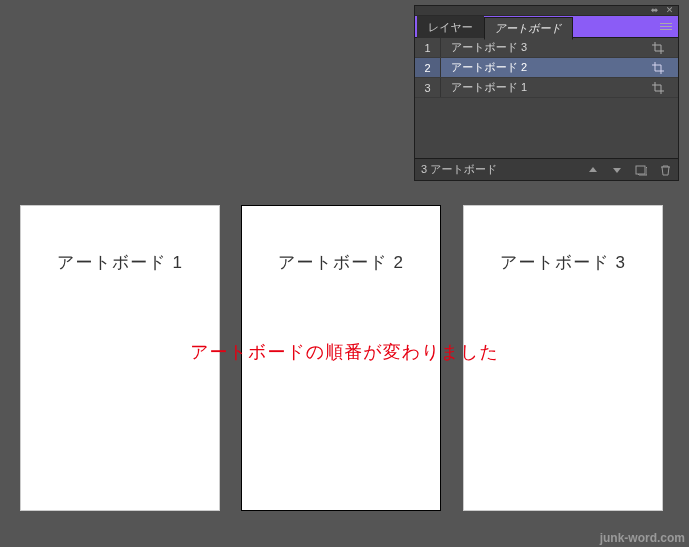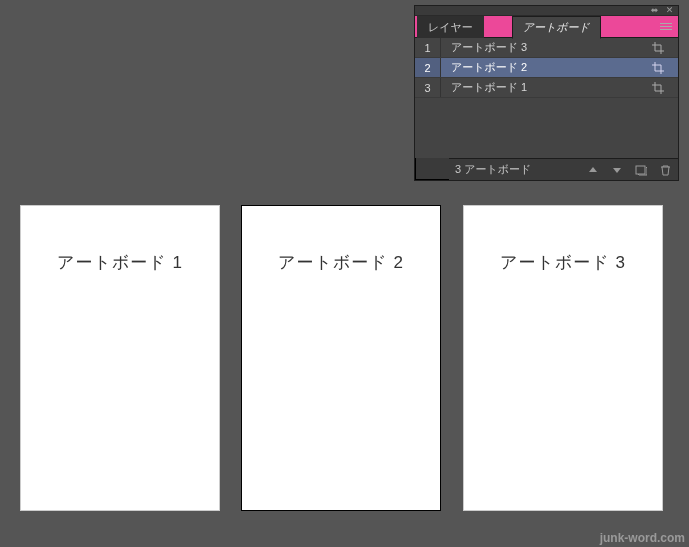--- a/index.html
+++ b/index.html
@@ -77,27 +77,26 @@
     .winbtn {
       width: 9px; height: 9px;
       color: #999;
       font-size: 9px;
       line-height: 9px;
       text-align: center;
       cursor: pointer;
     }
     .tabs {
       display: flex;
-      background: #ec4899;
+      background: #8b5cf6;
       height: 22px;
-      align-items: center;
+      align-items: flex-start;
       padding-left: 2px;
       border-bottom: 1px solid #1c1c1c;
       position: relative;
-      gap: 28px;
     }
     .tab {
       padding: 3px 10px 3px 10px;
       font-size: 11px;
       color: #c8c8c8;
       background: #2f2f2f;
       border: 1px solid transparent;
       border-bottom: none;
       cursor: pointer;
     }
@@ -165,21 +164,20 @@
     .list-row.selected .row-crop { color: #dcdcf0; }
     .panel-footer {
       height: 22px;
       background: #3a3a3a;
       border-top: 1px solid #1c1c1c;
       display: flex;
       align-items: center;
       font-size: 11px;
       color: #c8c8c8;
       padding: 0 6px;
-      margin-left: 34px;
     }
     .footer-label { flex: 1; }
     .footer-icons {
       display: flex;
       gap: 10px;
       align-items: center;
     }
     .ficon {
       width: 14px;
       height: 14px;
@@ -200,20 +198,21 @@
   <div class="artboard ab1">
     <div class="artboard-label">アートボード 1</div>
   </div>
   <div class="artboard ab2">
     <div class="artboard-label">アートボード 2</div>
   </div>
   <div class="artboard ab3">
     <div class="artboard-label">アートボード 3</div>
   </div>
 
+  <div class="annotation">アートボードの順番が変わりました</div>
 
   <div class="panel">
     <div class="panel-topbar">
       <div class="winbtn">⬌</div>
       <div class="winbtn">✕</div>
     </div>
     <div class="tabs">
       <div class="tab">レイヤー</div>
       <div class="tab active">アートボード</div>
       <div class="menu-icon">

